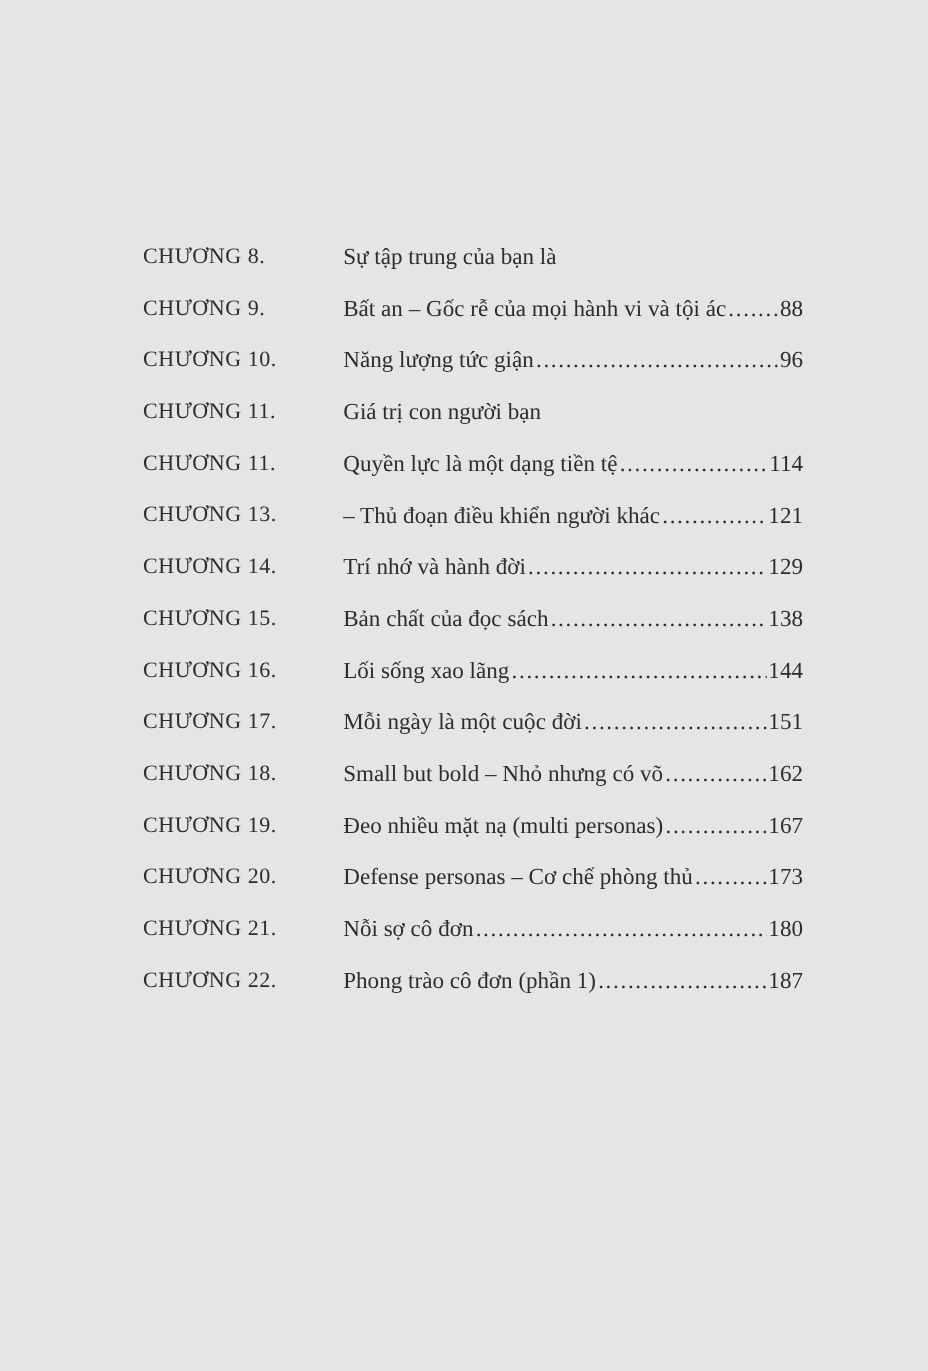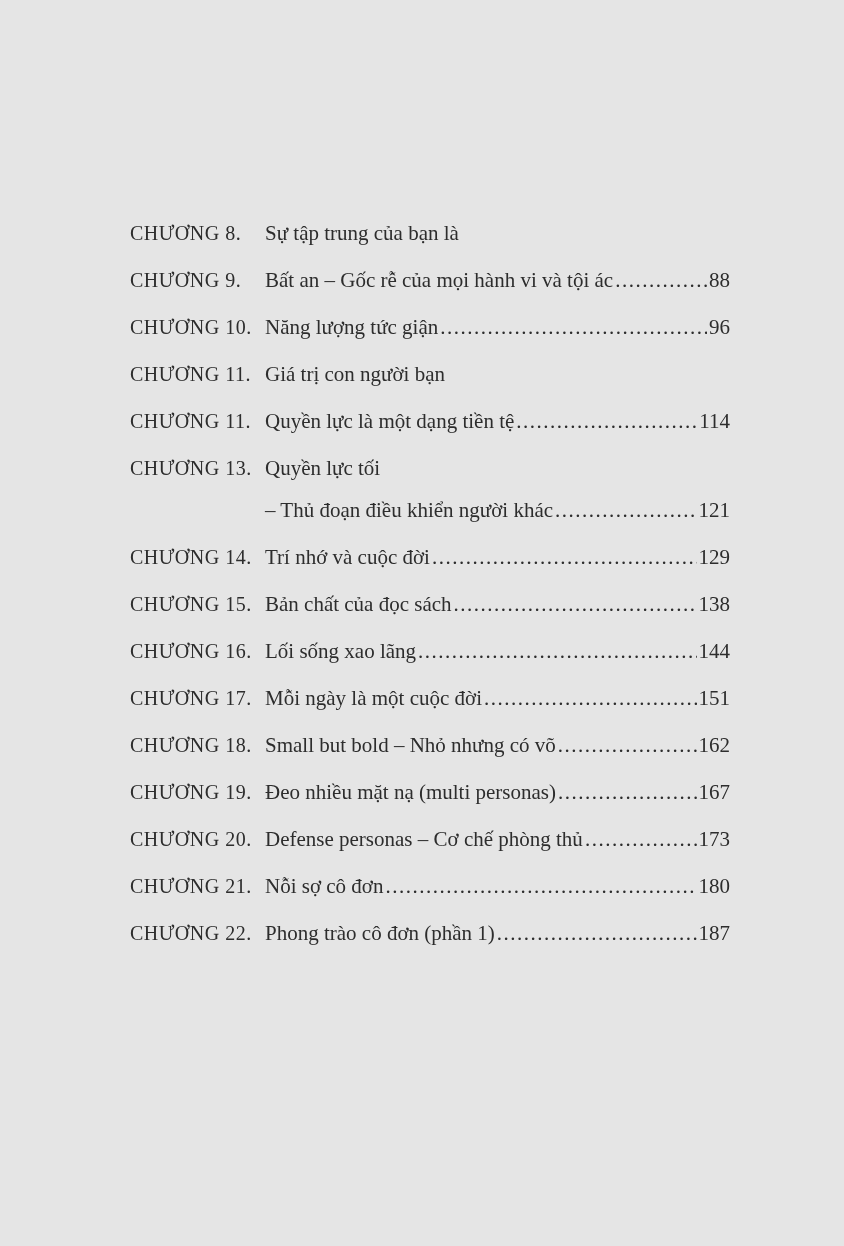--- a/index.html
+++ b/index.html
@@ -30,20 +30,21 @@
     flex: 0 0 135px;
     width: 135px;
     font-size: 20px;
     line-height: 42px;
     letter-spacing: 0.5px;
     white-space: nowrap;
   }
   .title-block {
     flex: 1 1 auto;
     min-width: 0;
+    margin-left: 47px;
   }
   .title-line {
     font-size: 21px;
     line-height: 42px;
   }
   .title-line.last {
     display: flex;
     align-items: baseline;
   }
   .title-text {
@@ -114,34 +115,33 @@
             <span class="title-text">Quyền lực là một dạng tiền tệ</span>
             <span class="dots"></span>
             <span class="page-num">114</span>
           </div>
         </div>
   </div>
 
   <div class="toc-entry">
     <span class="chapter-label">CHƯƠNG 13.</span>
     <div class="title-block">
-          <div class="title-line"><span class="title-text">Quyền lực tối</span></div>
           <div class="title-line last">
             <span class="title-text">– Thủ đoạn điều khiển người khác</span>
             <span class="dots"></span>
             <span class="page-num">121</span>
           </div>
         </div>
   </div>
 
   <div class="toc-entry">
     <span class="chapter-label">CHƯƠNG 14.</span>
     <div class="title-block">
           <div class="title-line last">
-            <span class="title-text">Trí nhớ và cuộc đời</span>
+            <span class="title-text">Trí nhớ và hành đời</span>
             <span class="dots"></span>
             <span class="page-num">129</span>
           </div>
         </div>
   </div>
 
   <div class="toc-entry">
     <span class="chapter-label">CHƯƠNG 15.</span>
     <div class="title-block">
           <div class="title-line last">

